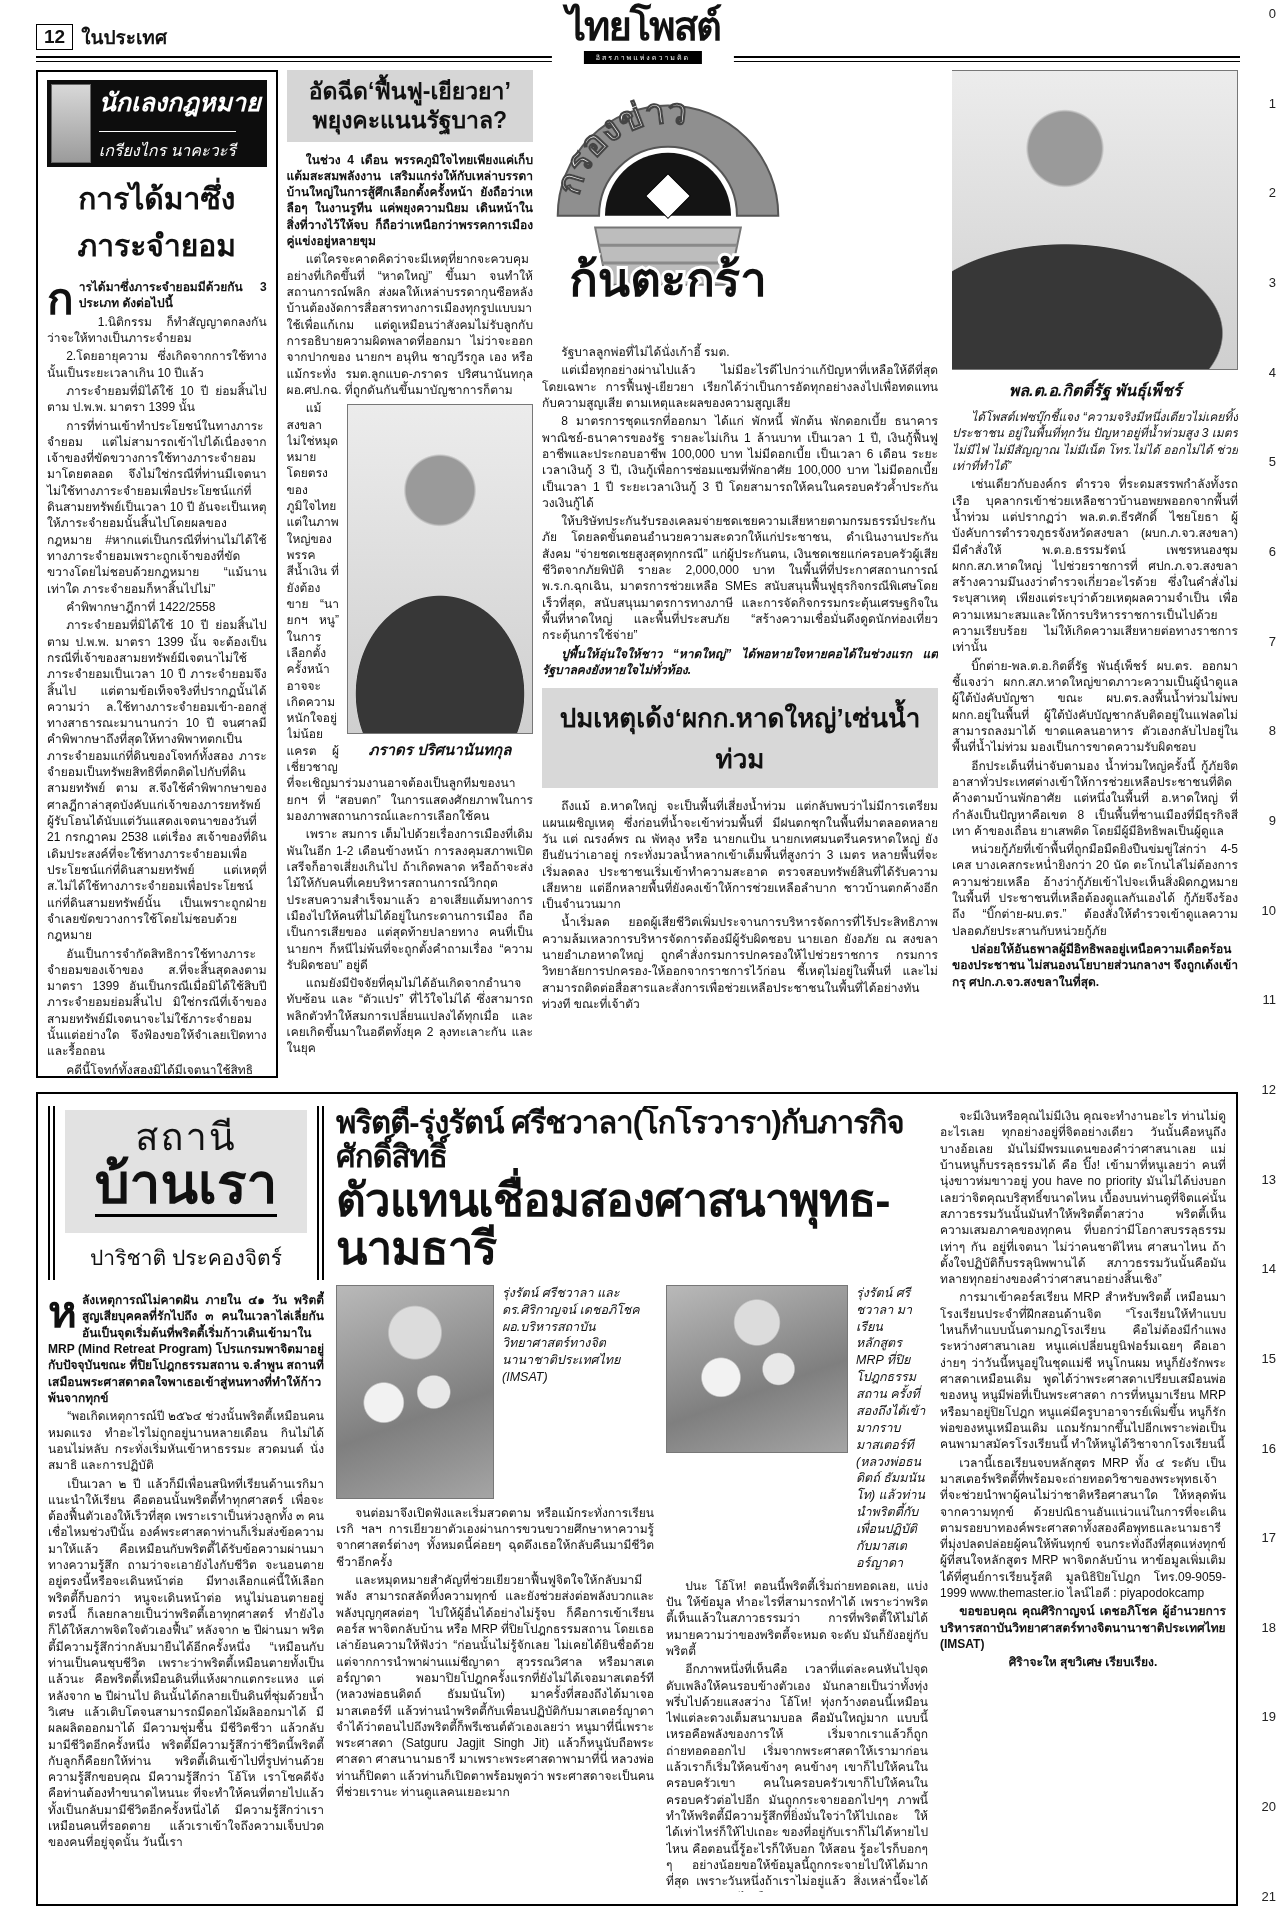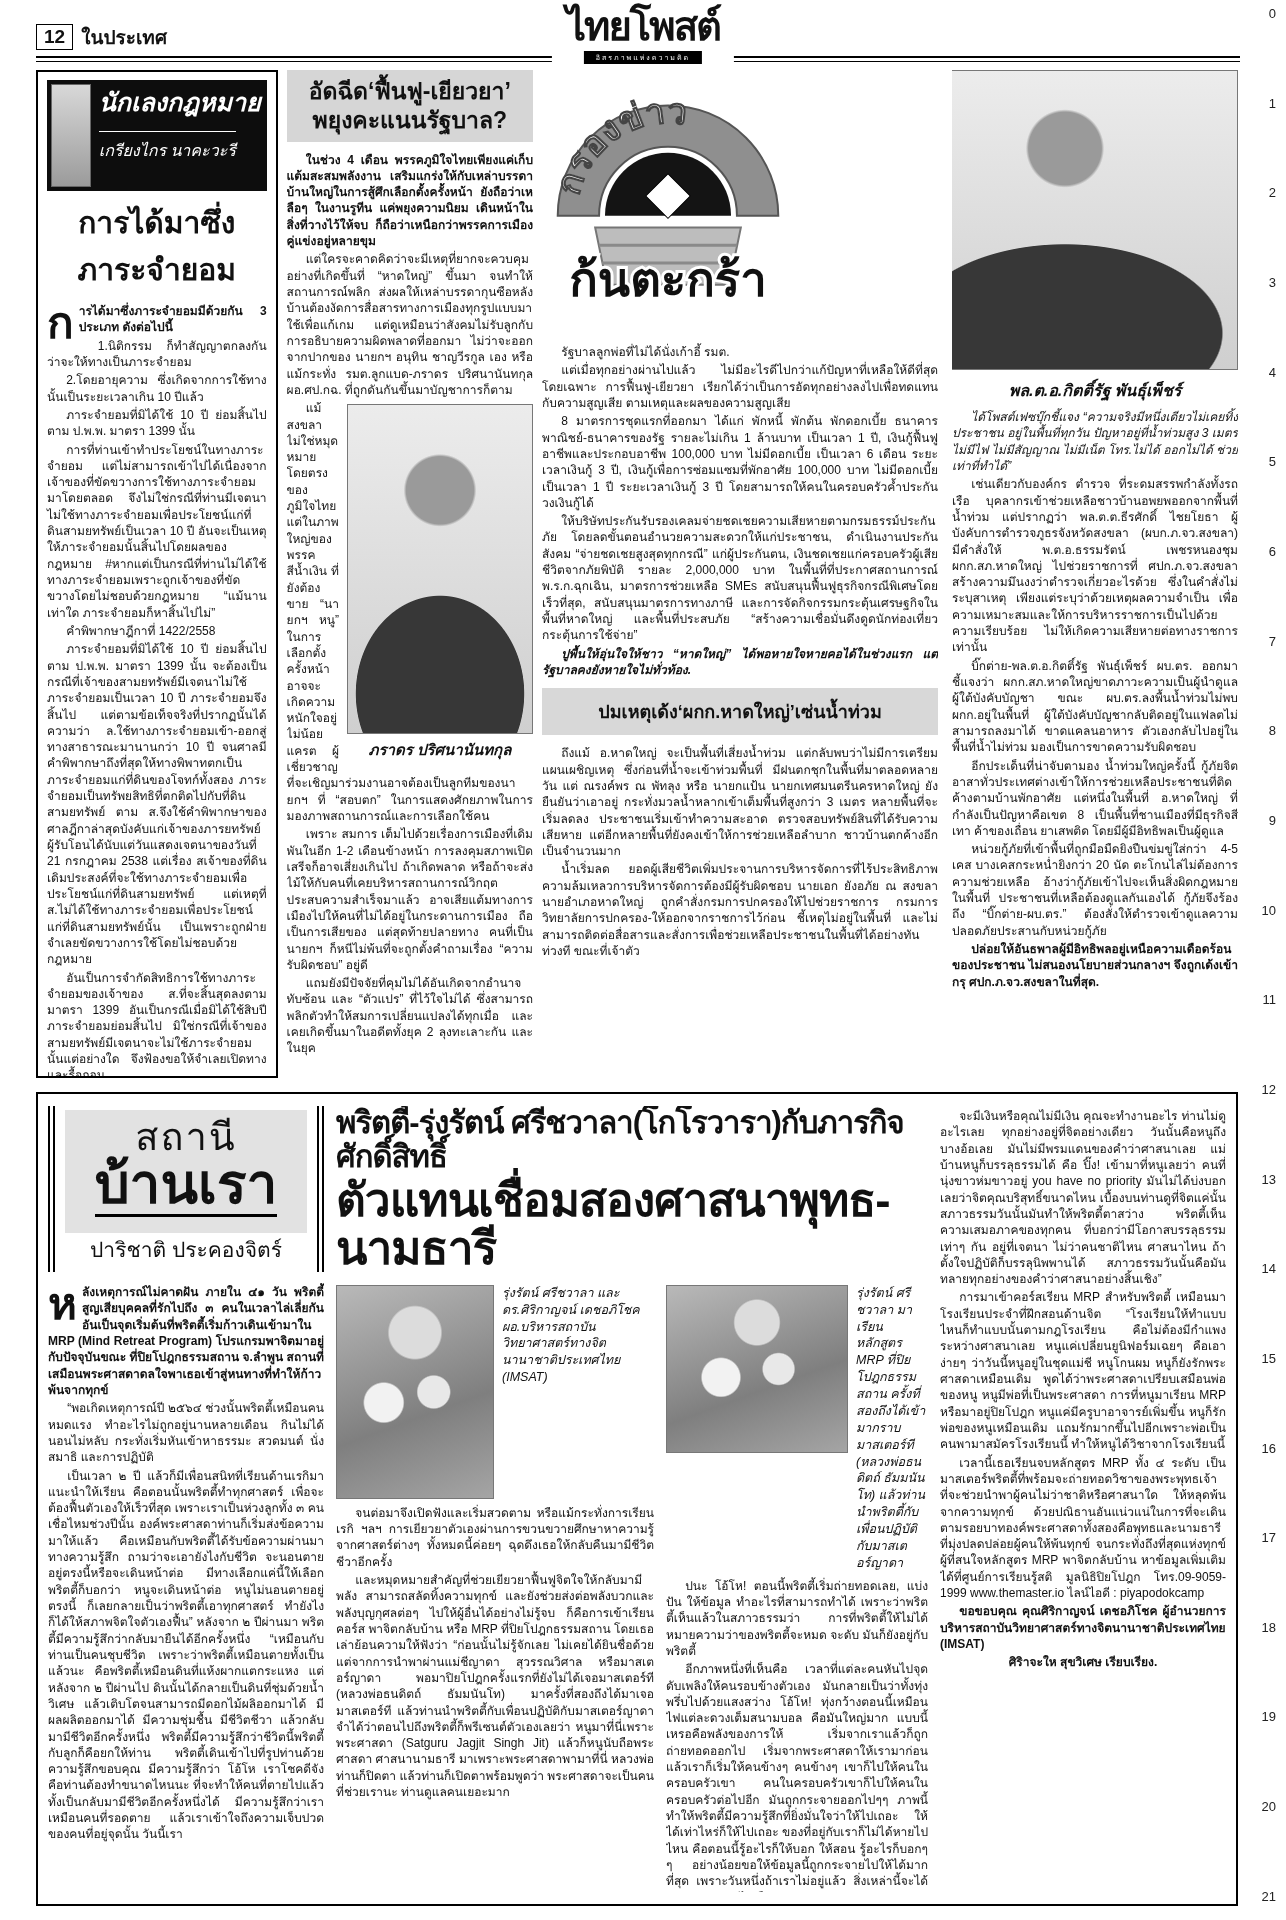--- a/index.html
+++ b/index.html
@@ -33,53 +33,53 @@
      linear-gradient(#ececec,#cfcfcf);}
   .groupshot{background:
      radial-gradient(circle at 30% 55%, #f2f2f2 0 12%, rgba(0,0,0,0) 13%),
      radial-gradient(circle at 62% 50%, #e8e8e8 0 11%, rgba(0,0,0,0) 12%),
      radial-gradient(circle at 50% 22%, #dcdcdc 0 14%, rgba(0,0,0,0) 15%),
      linear-gradient(160deg,#b9b9b9,#7f7f7f 60%,#a5a5a5);}
   
   .top-section{position:absolute;left:36px;top:70px;width:1202px;height:1008px;display:flex;gap:9px;}
   
   .colA{width:243px;box-sizing:border-box;border:2px solid #000;padding:8px 9px;overflow:hidden;}
-  .legal-banner{background:#0d0d0d;height:111px;display:flex;align-items:stretch;margin-bottom:8px;}
+  .legal-banner{background:#0d0d0d;height:87px;display:flex;align-items:stretch;margin-bottom:8px;}
   .legal-banner-photo{width:62px;background:linear-gradient(#d8d8d8,#9b9b9b);margin:4px 0 4px 4px;border:1px solid #666;}
   .legal-banner-text{flex:1;color:#fff;padding:10px 6px 6px 8px;}
   .legal-banner-title{font-weight:900;font-style:italic;font-size:25px;line-height:1;white-space:nowrap;}
   .legal-banner-author{font-style:italic;font-size:16px;margin-top:16px;border-top:1px solid #fff;display:inline-block;padding-top:6px;}
   .legal-headline{font-weight:900;font-size:30px;text-align:center;margin:6px 0 10px;}
   .dropcap-para{margin:0;text-align:justify;font-size:12px;line-height:1.36;}
   .dropcap{float:left;font-weight:900;font-size:44px;line-height:.82;padding:2px 5px 0 0;}
   .dropcap-lead{font-weight:bold;}
   .colA .para{margin-top:2px;}
   
   .colB{width:248px;overflow:hidden;}
   .colB-headbox{background:#d6d6d6;text-align:center;font-weight:900;font-size:23px;line-height:1.25;padding:7px 4px;margin-bottom:10px;}
   .colB-photo-float{float:right;width:186px;margin:4px 0 4px 8px;}
   .colB-photo{width:186px;height:330px;}
   .colB-wrap{overflow:visible;}
   
   .colC{flex:1;display:flex;gap:14px;}
   .colCL{width:396px;overflow:hidden;}
   .krong-logo{width:252px;height:258px;margin-bottom:10px;}
-  .colCL-graybox{background:#d8d8d8;text-align:center;font-weight:900;font-size:18px;padding:9px 2px;margin:10px 0;}
+  .colCL-graybox{background:#d8d8d8;text-align:center;font-weight:900;font-size:26px;padding:9px 2px;margin:10px 0;}
   .colCR{width:286px;overflow:hidden;}
   .colCR-photo{width:346px;height:300px;margin-left:-60px;}
   .colCR .caption{font-size:16px;margin-top:8px;}
   
   .bottom-section{position:absolute;left:36px;top:1092px;width:1202px;height:814px;box-sizing:border-box;
     border:2px solid #000;padding:12px 10px;display:flex;gap:12px;overflow:hidden;}
   .bcol1{width:276px;box-sizing:border-box;overflow:hidden;}
   .station-logo{border-left:7px double #000;border-right:7px double #000;padding:4px 10px 6px;text-align:center;}
   .station-box{background:#e2e2e2;padding:8px 4px 16px;}
   .station-top{font-size:38px;line-height:1;letter-spacing:2px;}
   .station-bottom{font-weight:900;font-size:55px;line-height:1.02;border-bottom:3px solid #000;display:inline-block;padding-bottom:2px;}
-  .station-author{font-size:21px;margin-top:0;}
+  .station-author{font-size:21px;margin-top:8px;}
   .bcol1 .texts{margin-top:12px;}
   .bcenter{flex:1;overflow:hidden;}
   .b-headline1{font-weight:900;font-size:31px;line-height:1.1;letter-spacing:-1px;}
   .b-headline2{font-weight:900;font-size:46px;line-height:1.05;letter-spacing:-1px;margin-top:2px;}
   .b-cols{display:flex;gap:12px;margin-top:12px;}
   .b-subcol1{width:318px;overflow:hidden;}
   .b-subcol2{flex:1;overflow:hidden;}
   .b-photorow{display:flex;gap:8px;margin-bottom:6px;}
   .b-photoA{width:158px;height:214px;flex:none;}
   .b-photoB{width:182px;height:168px;flex:none;}

